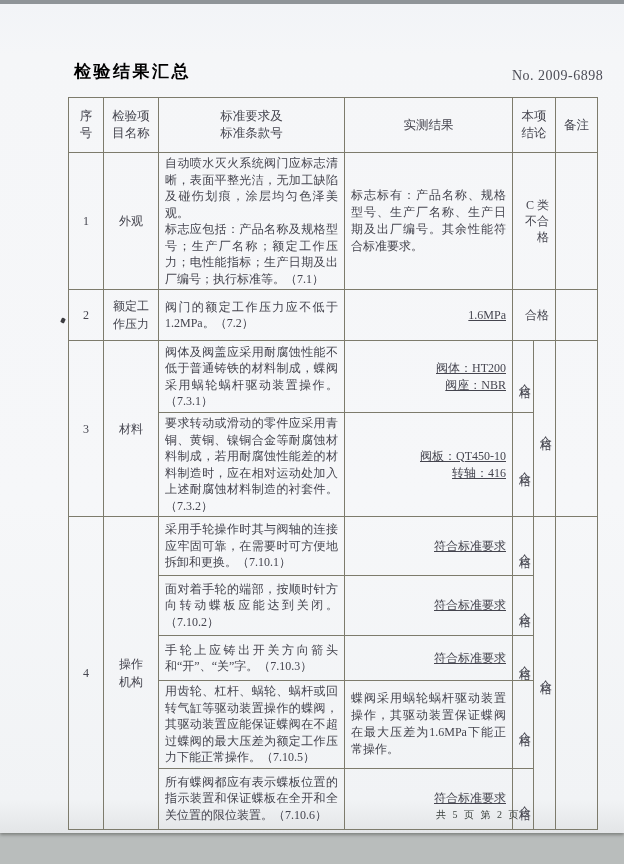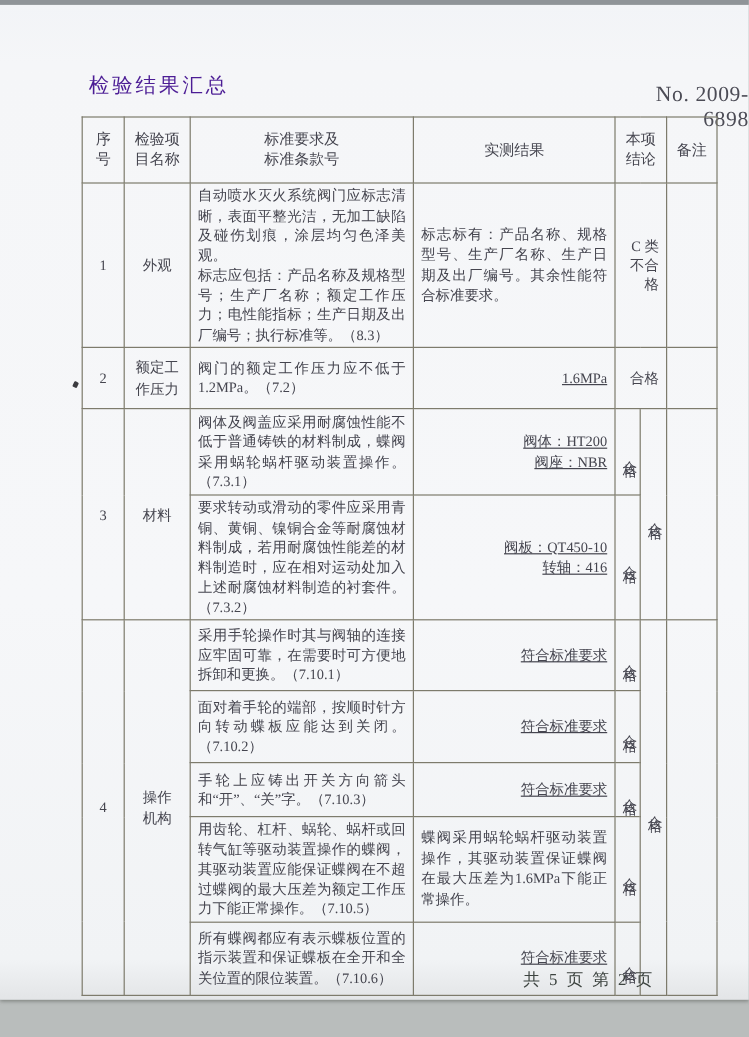--- a/index.html
+++ b/index.html
@@ -11,25 +11,25 @@
   }
   .paper{
     position:absolute;left:0;top:4px;width:624px;height:829px;
     background:linear-gradient(180deg,#f2f4f7 0%,#f5f6f8 6%,#f6f7f9 60%,#f1f3f5 96%,#e3e5e7 100%);
     box-shadow:0 2px 3px rgba(60,62,58,.45);
   }
   .topedge{position:absolute;left:0;top:0;width:624px;height:4px;background:#8f9498;}
 
   .title{
     position:absolute;left:74px;top:60px;
-    font-size:17px;font-weight:normal;color:#4c1d95;letter-spacing:2.5px;
+    font-size:17px;font-weight:bold;color:#000000;letter-spacing:2.5px;
   }
   .docno{
     position:absolute;left:512px;top:68px;
-    font-size:18px;color:#4c4c56;letter-spacing:.5px;text-align:right;
+    font-size:14px;color:#4c4c56;letter-spacing:.5px;
   }
 
   table.main{
     position:absolute;left:68px;top:97px;
     border-collapse:collapse;table-layout:fixed;
     width:529px;height:706px;
     font-size:12px;color:#45454f;
   }
   table.main td{
     border:1px solid #7d7b6c;
@@ -46,21 +46,21 @@
   td.concl{text-align:center;padding:0;}
   td.concl2{text-align:right;white-space:pre-line;line-height:16px;padding:1px 2px;}
   td.rmk{padding:0;}
   .vtext{
     display:inline-block;
     writing-mode:vertical-rl;text-orientation:upright;
     letter-spacing:3px;line-height:1;
   }
   .footer{
     position:absolute;left:436px;top:808px;
-    font-size:14px;color:#3d4440;letter-spacing:2px;
+    font-size:10px;color:#3d4440;letter-spacing:2px;
   }
   .speck{position:absolute;left:61px;top:318px;width:4px;height:5px;background:#3c3c40;border-radius:1px;transform:rotate(25deg);}
 </style>
 </head>
 <body>
 
 <div class="paper"></div>
 <div class="topedge"></div>
 <div class="speck"></div>
 
@@ -88,21 +88,21 @@
     <td class="hd">实测结果</td>
     <td class="hd" colspan="2">本项
 结论</td>
     <td class="hd">备注</td>
   </tr>
 
   <tr style="height:118px">
     <td class="seq">1</td>
     <td class="item">外观</td>
     <td class="std">自动喷水灭火系统阀门应标志清晰，表面平整光洁，无加工缺陷及碰伤划痕，涂层均匀色泽美观。
-标志应包括：产品名称及规格型号；生产厂名称；额定工作压力；电性能指标；生产日期及出厂编号；执行标准等。（8.3）</td>
+标志应包括：产品名称及规格型号；生产厂名称；额定工作压力；电性能指标；生产日期及出厂编号；执行标准等。（7.1）</td>
     <td class="resj">标志标有：产品名称、规格型号、生产厂名称、生产日期及出厂编号。其余性能符合标准要求。</td>
     <td class="concl2" colspan="2">C 类
 不合格</td>
     <td class="rmk"></td>
   </tr>
 
   <tr style="height:51px">
     <td class="seq">2</td>
     <td class="item">额定工
 作压力</td>

